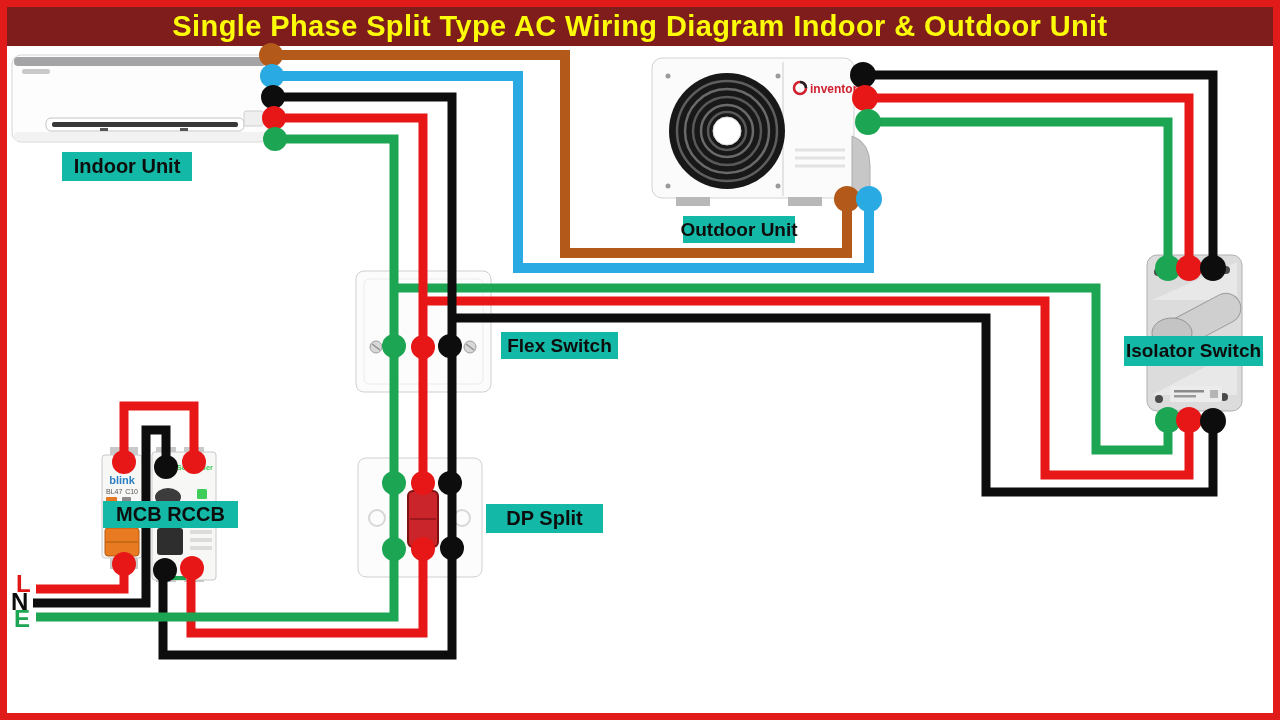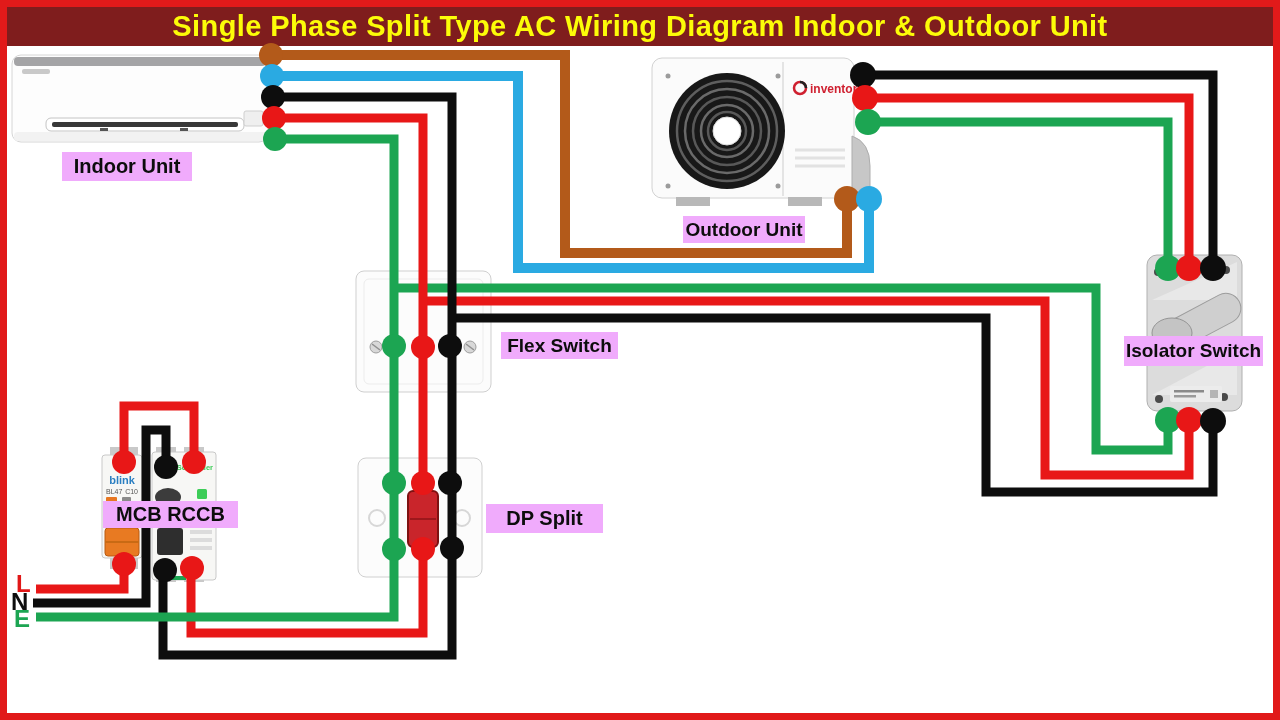--- a/index.html
+++ b/index.html
@@ -14,21 +14,21 @@
   .titlebar{
     position:absolute;left:6px;top:6px;right:6px;height:40px;background:#7f1d1d;
     display:flex;align-items:center;justify-content:center;z-index:5;
   }
   .titlebar span{
     color:#fcfc08;font-size:29px;font-weight:bold;letter-spacing:.4px;
     white-space:nowrap;
   }
   #diagram{position:absolute;inset:0;z-index:10;}
   .tag{
-    position:absolute;z-index:20;background:#f0abfc;color:#0d0d0d;
+    position:absolute;z-index:20;background:#14b8a6;color:#0d0d0d;
     font-weight:bold;display:flex;align-items:center;justify-content:center;
     white-space:nowrap;
     text-align:center;
   }
   .lne{
     position:absolute;z-index:20;font-weight:bold;font-size:24px;line-height:1;
   }
   .l-red{color:#e11717;}
   .n-black{color:#0d0d0d;}
   .e-green{color:#1ca552;}
@@ -207,21 +207,21 @@
       <circle cx="124" cy="462" r="12" fill="#e81717"></circle>
       <circle cx="124" cy="564" r="12" fill="#e81717"></circle>
       <circle cx="166" cy="467" r="12" fill="#0d0d0d"></circle>
       <circle cx="194" cy="462" r="12" fill="#e81717"></circle>
       <circle cx="165" cy="570" r="12" fill="#0d0d0d"></circle>
       <circle cx="192" cy="568" r="12" fill="#e81717"></circle>
     </g>
   </svg>
 
   <div class="tag" style="left:62px;top:152px;width:130px;height:29px;font-size:20px;">Indoor Unit</div>
-  <div class="tag" style="left:683px;top:216px;width:122px;height:27px;font-size:19px;">Outdoor Unit</div>
+  <div class="tag" style="left:683px;top:216px;width:112px;height:27px;font-size:19px;">Outdoor Unit</div>
   <div class="tag" style="left:501px;top:332px;width:117px;height:27px;font-size:19px;">Flex Switch</div>
   <div class="tag" style="left:486px;top:504px;width:117px;height:29px;font-size:20px;">DP Split</div>
   <div class="tag" style="left:103px;top:501px;width:135px;height:27px;font-size:20px;">MCB RCCB</div>
   <div class="tag" style="left:1124px;top:336px;width:139px;height:30px;font-size:19px;">Isolator Switch</div>
 
   <div class="lne l-red" style="left:16px;top:572px;">L</div>
   <div class="lne n-black" style="left:11px;top:590px;">N</div>
   <div class="lne e-green" style="left:14px;top:607px;">E</div>
 
   <div class="frame"></div>

